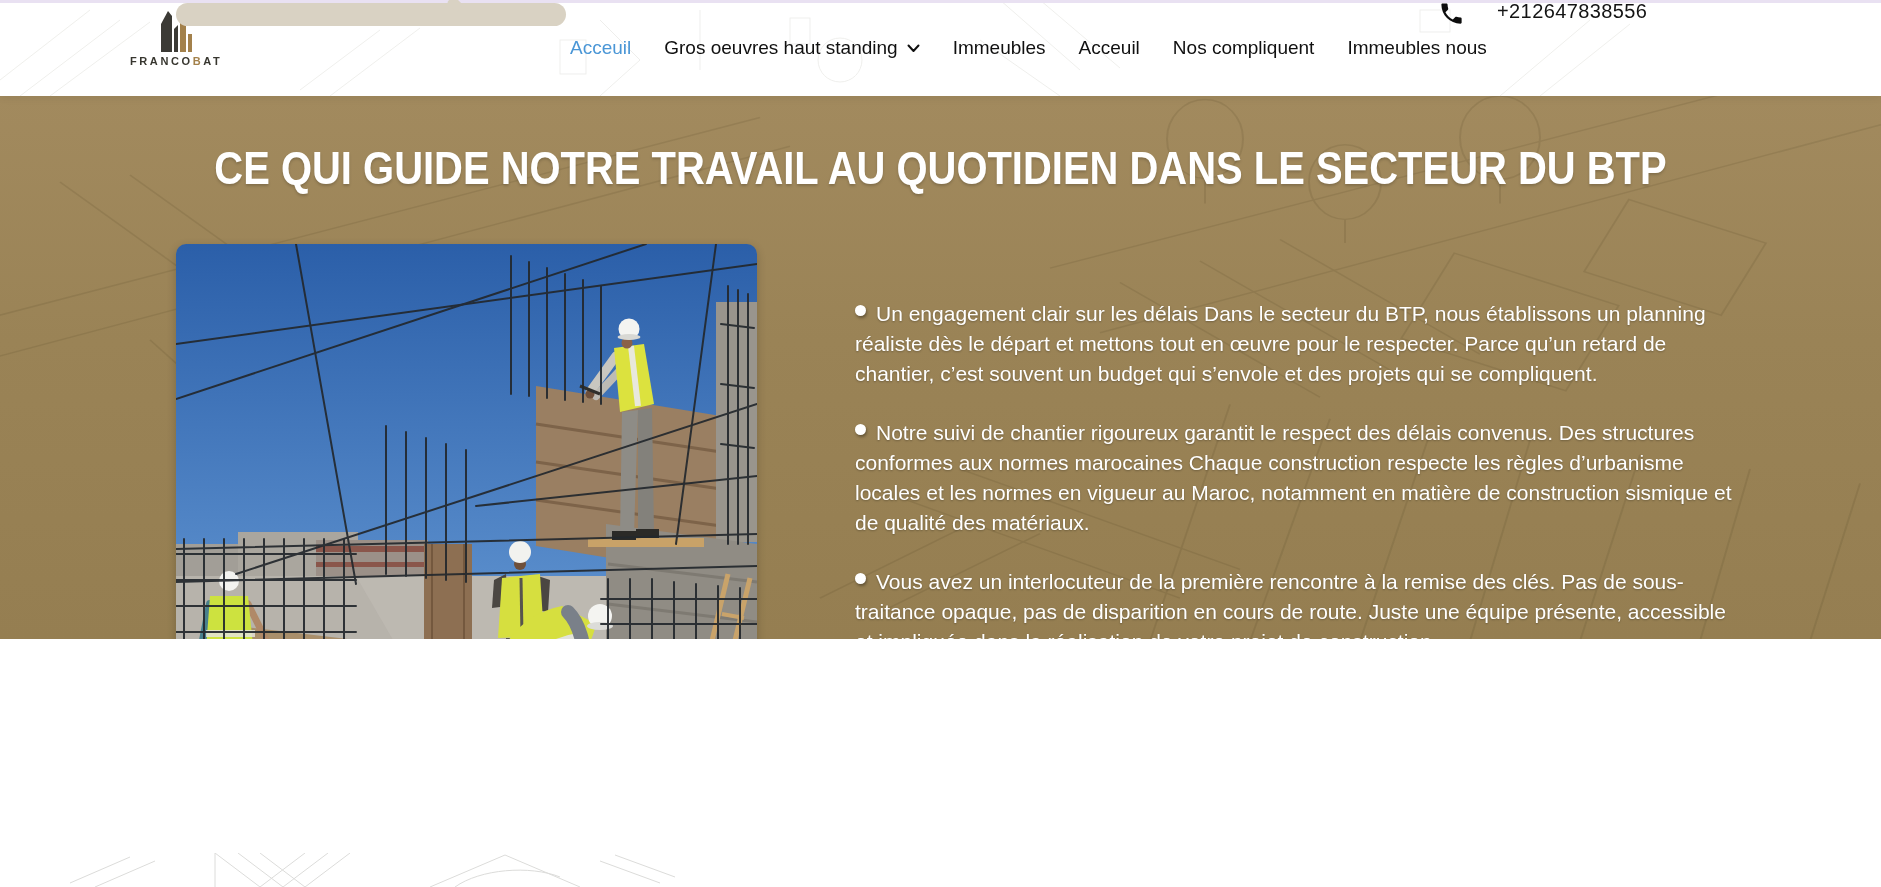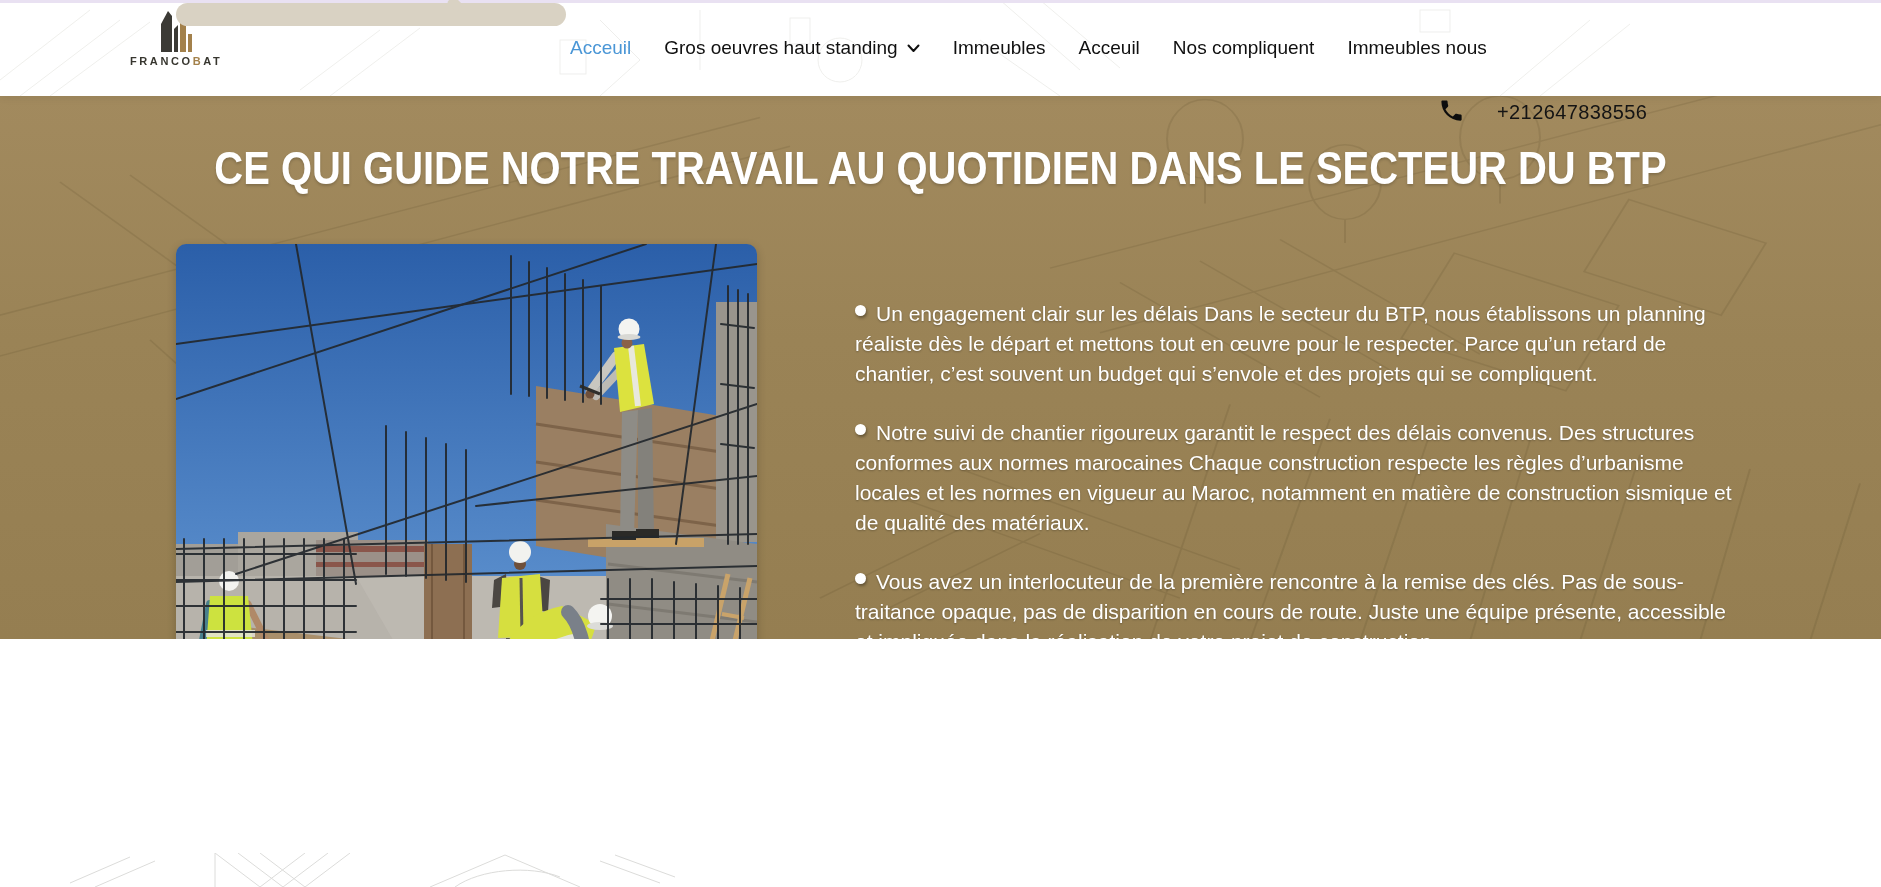--- a/index.html
+++ b/index.html
@@ -18,21 +18,21 @@
           box-shadow:0 2px 8px rgba(0,0,0,0.07);}
   .header .pattern{position:absolute;inset:0;width:100%;height:100%;pointer-events:none;}
   .logo{position:absolute;left:130px;top:8px;width:90px;text-align:center;cursor:pointer;z-index:2;}
   .logo-mark{display:block;margin:0 auto;}
   .logo-text{font-size:11px;font-weight:bold;letter-spacing:2.6px;color:#37362f;margin-top:1px;white-space:nowrap;}
   .logo-text .accent{color:#a3814b;}
   .nav{position:absolute;left:570px;top:0;height:96px;display:flex;align-items:center;gap:33px;z-index:2;}
   .nav-item{font-size:19px;font-weight:500;color:#101010;cursor:pointer;display:flex;align-items:center;white-space:nowrap;}
   .nav-item.active{color:#4a96d6;}
   .nav-item .chev{margin-left:9px;display:inline-block;}
-  .phone-group{position:absolute;left:1438px;top:0;height:124px;display:flex;align-items:flex-end;gap:32px;z-index:2;}
+  .phone-group{position:absolute;left:1438px;top:0;height:124px;display:flex;align-items:flex-start;gap:32px;z-index:2;}
   .phone-icon{width:27px;height:27px;display:block;cursor:pointer;}
   .phone-number{font-size:20px;font-weight:500;color:#141414;letter-spacing:0.4px;cursor:pointer;}
   
   .section{position:absolute;top:96px;left:0;width:100%;height:543px;
     background:linear-gradient(180deg,#a28a5e 0%,#9a8356 45%,#957e51 100%);overflow:hidden;z-index:10;}
   .section .pattern{position:absolute;inset:0;width:100%;height:100%;pointer-events:none;}
   .hero-heading{position:absolute;top:46px;left:0;width:100%;text-align:center;margin:0;
     font-size:47px;line-height:1.1;font-weight:800;color:#ffffff;letter-spacing:0px;
     transform:scaleX(0.85);transform-origin:50% 50%;
     text-shadow:0 2px 3px rgba(0,0,0,0.18);white-space:nowrap;}

